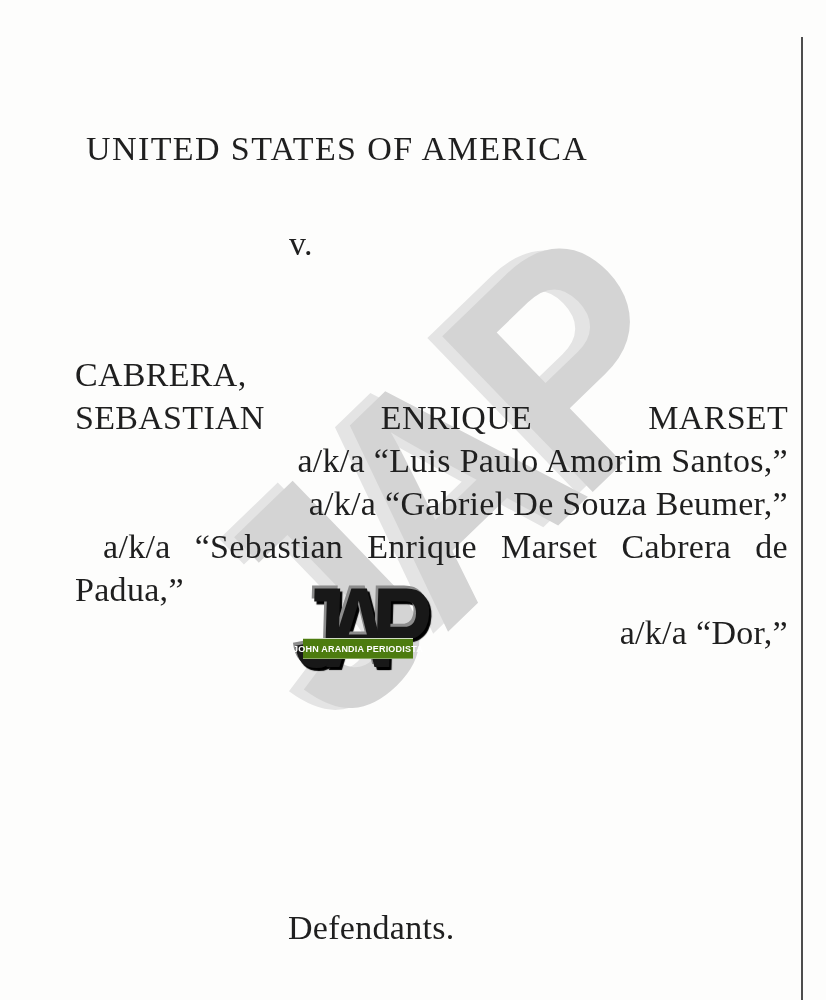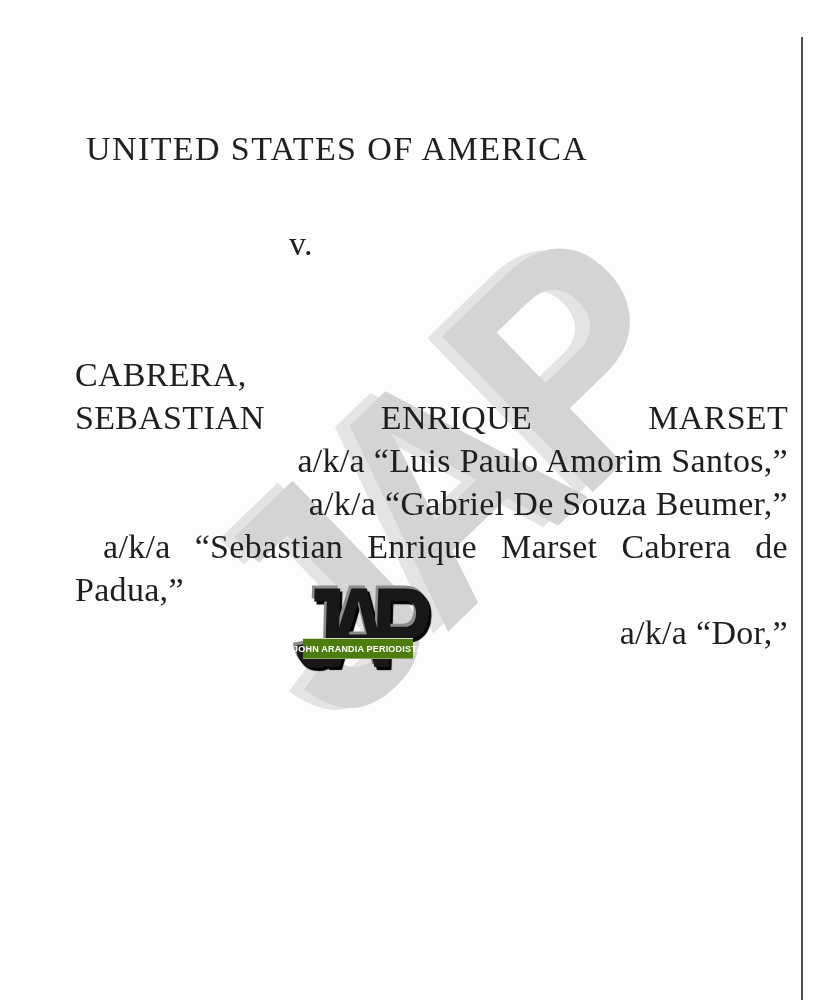--- a/index.html
+++ b/index.html
@@ -129,19 +129,20 @@
     <span class="line">CABRERA,</span>
     <span class="line justify-line">SEBASTIAN ENRIQUE MARSET</span>
     <span class="line alias-indent">a/k/a “Luis Paulo Amorim Santos,”</span>
     <span class="line alias-indent">a/k/a “Gabriel De Souza Beumer,”</span>
     <span class="line alias-indent justify-line">a/k/a “Sebastian Enrique Marset Cabrera de</span>
     <span class="line">Padua,”</span>
     <span class="line alias-indent">a/k/a “Dor,”</span>
   </div>
 
 
+  <div class="doc-text defendants-label">Defendants.</div>
 
   <div class="jap-logo">
     <span class="letters">JAP</span>
     <span class="banner">JOHN ARANDIA PERIODISTA</span>
   </div>
 
 </div>
 
 </body></html>

